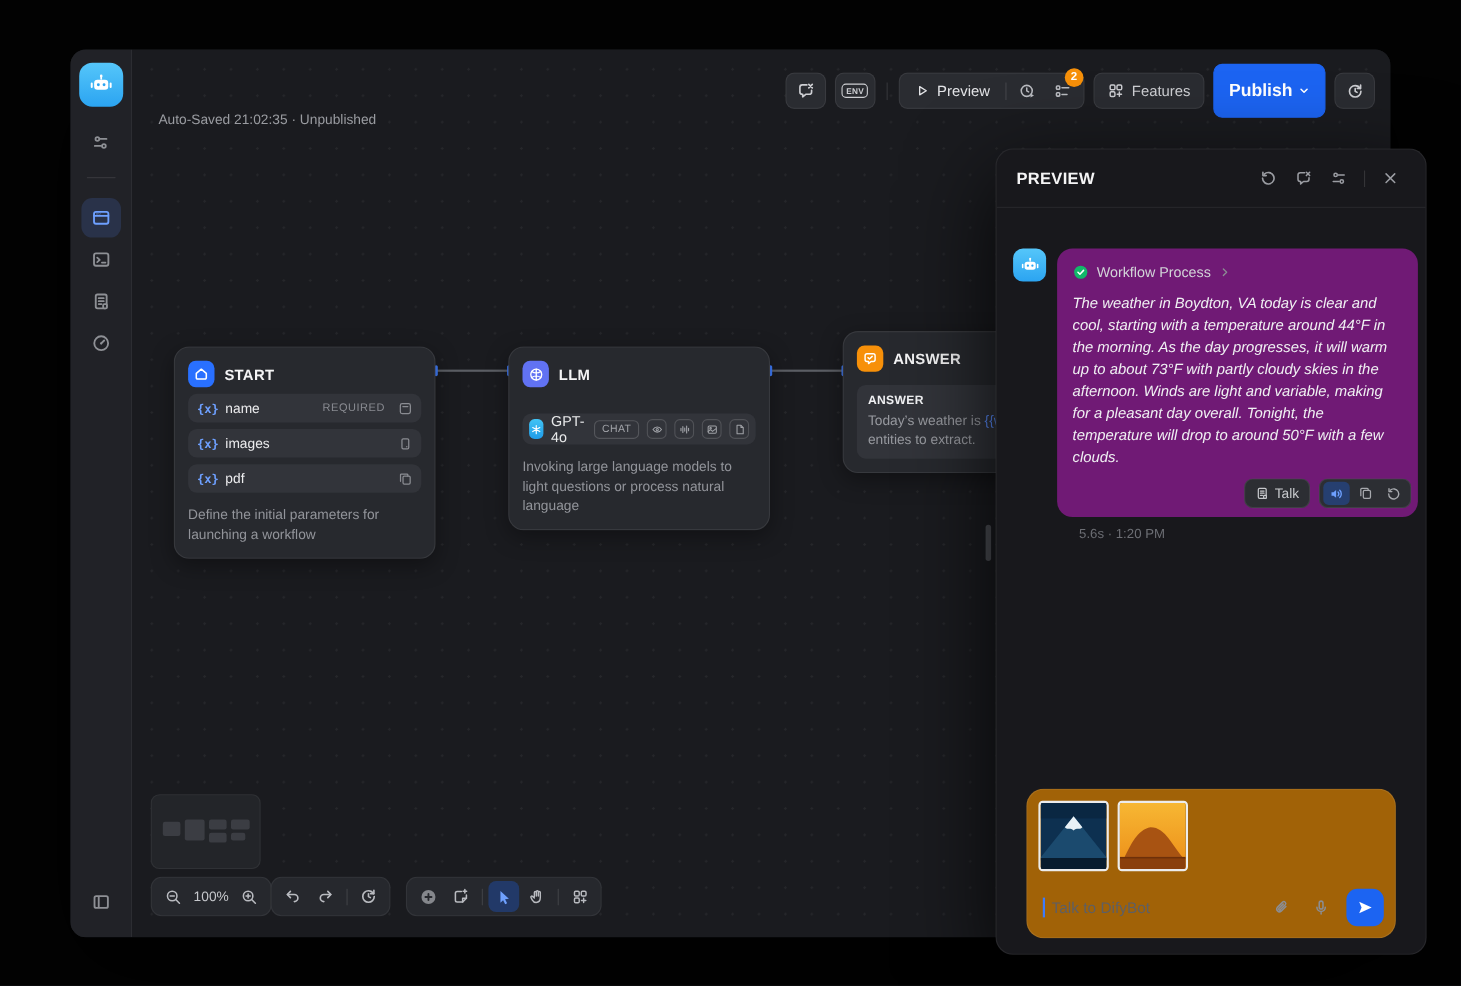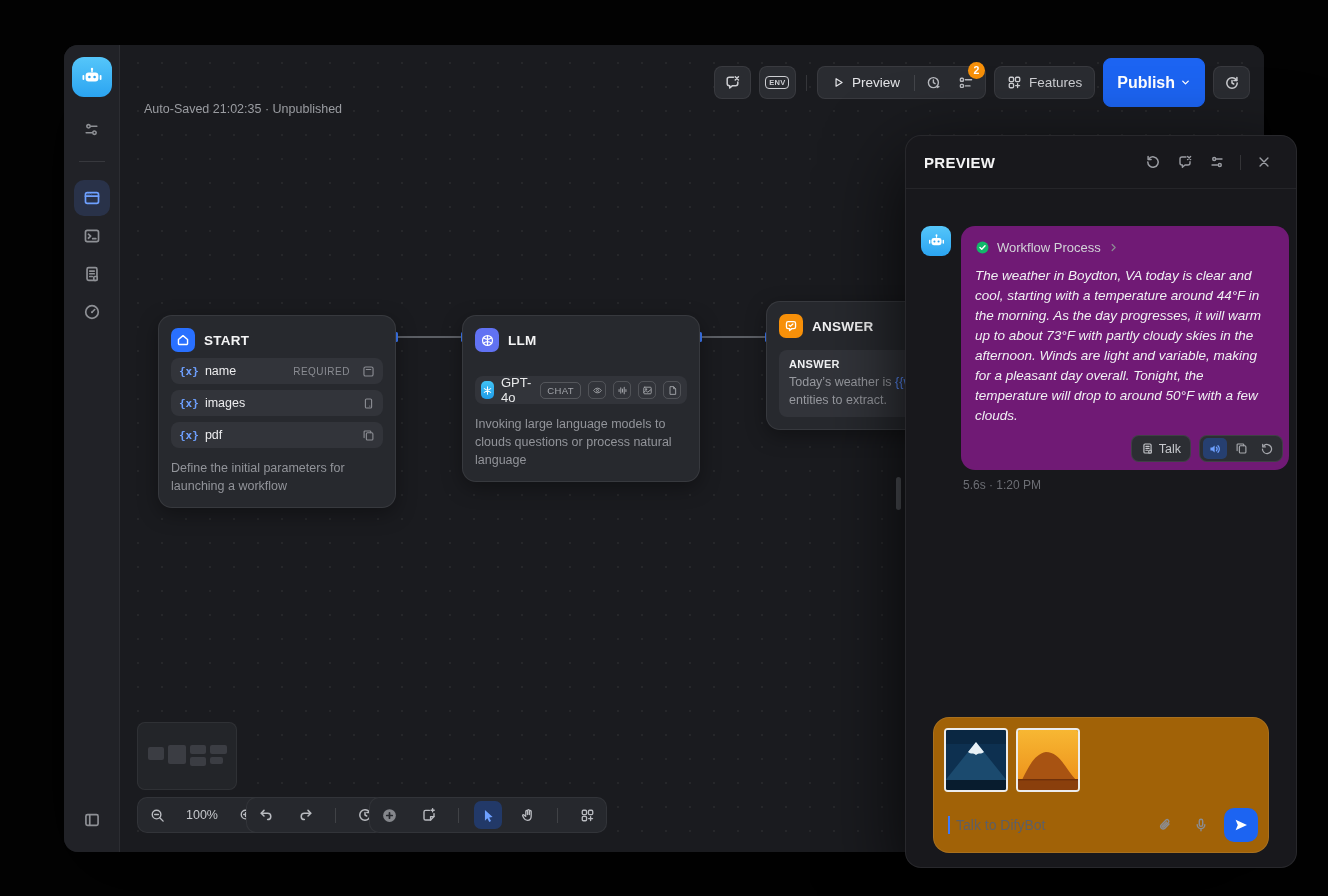--- a/index.html
+++ b/index.html
@@ -101,21 +101,21 @@
   .tok { color:#5a8dff; }
 
   .edge { position:absolute; height:2px; background:#5b5e64; }
   .edge::before,.edge::after { content:""; position:absolute; width:3px; height:10px; top:-4px; background:#3e7bfa; border-radius:1.5px; }
   .edge::before { left:-2px; } .edge::after { right:-1px; }
 
   
   .minimap { position:absolute; left:17px; top:677px; width:100px; height:68px; background:#232529; border:1px solid rgba(255,255,255,.06); border-radius:8px; padding:9px; }
   .mm { position:absolute; background:#3b3d43; border-radius:2px; }
 
-  .tb { position:absolute; top:752px; height:36px; background:#26282d; border:1px solid rgba(255,255,255,.06); border-radius:10px; display:flex; align-items:center; padding:0 5px; gap:12px; }
+  .tb { position:absolute; top:752px; height:36px; background:#26282d; border:1px solid rgba(255,255,255,.06); border-radius:10px; display:flex; align-items:center; padding:0 5px; gap:2px; }
   .tb-btn { width:28px; height:28px; border-radius:7px; display:flex; align-items:center; justify-content:center; color:#b9bbc0; cursor:pointer; }
   .tb-btn.active { background:rgba(28,100,242,.3); color:#6ea0ff; }
   .tb-label { font-size:12.5px; color:#c6c8cc; padding:0 3px; }
   .tb-div { width:1px; height:15px; background:rgba(255,255,255,.12); margin:0 3px; }
 
   .canvas-scrollthumb { position:absolute; left:776px; top:432px; width:5px; height:33px; background:#4b4d53; border-radius:3px; }
 
   
   .preview {
     position:absolute; left:905px; top:135px; width:392px; height:733px; z-index:10;
@@ -398,21 +398,21 @@
               <path d="M2.6 10.6l3-2.4 2.8 2.2 4.2-3.4"></path>
           </svg>
         </span>
         <span class="cap-badge">
           <svg width="11" height="11" viewBox="0 0 16 16" fill="none" stroke="currentColor" stroke-width="1.4" stroke-linejoin="round">
             <path d="M4.4 2.4h5.2L12.6 5.4v8.2H4.4z"></path>
               <path d="M9.6 2.4v3h3"></path>
           </svg>
         </span>
       </div>
-      <div class="node-desc">Invoking large language models to clouds questions or process natural language</div>
+      <div class="node-desc">Invoking large language models to light questions or process natural language</div>
     </div>
 
     <div class="node" style="left:646px; top:256px;">
       <div class="node-header">
         <div class="node-icon orange">
           <svg width="14" height="14" viewBox="0 0 16 16" fill="none" stroke="#fff" stroke-width="1.5" stroke-linecap="round" stroke-linejoin="round">
             <path d="M2.8 5a2 2 0 0 1 2-2h6.4a2 2 0 0 1 2 2v4a2 2 0 0 1-2 2H9l-2.6 2.2V11H4.8a2 2 0 0 1-2-2z"></path>
             <path d="M5.8 7l1.5 1.4 2.9-2.7"></path>
           </svg>
         </div>
@@ -605,21 +605,21 @@
               </div>
               <div class="act-btn">
                 <svg width="14" height="14" viewBox="0 0 16 16" fill="none" stroke="currentColor" stroke-width="1.4" stroke-linecap="round" stroke-linejoin="round">
                   <path d="M2.8 8a5.2 5.2 0 1 0 1.6-3.7"></path>
                     <path d="M3.1 2.6v3h3"></path>
                 </svg>
               </div>
             </div>
           </div>
         </div>
-        <div class="msg-meta" style="margin-left:2px;">5.6s · 1:20 PM</div>
+        <div class="msg-meta" style="margin-left:20px;">5.6s · 1:20 PM</div>
       </div>
     </div>
 
     <div class="input-box">
       <div class="thumbs">
         <div class="thumb">
           <svg width="60" height="60" viewBox="0 0 60 60">
             <rect width="60" height="60" fill="#0d3050"></rect>
             <rect width="60" height="14" fill="#0a2742"></rect>
             <path d="M-2 52 L30 12 L62 52 Z" fill="#1b4a6e"></path>

